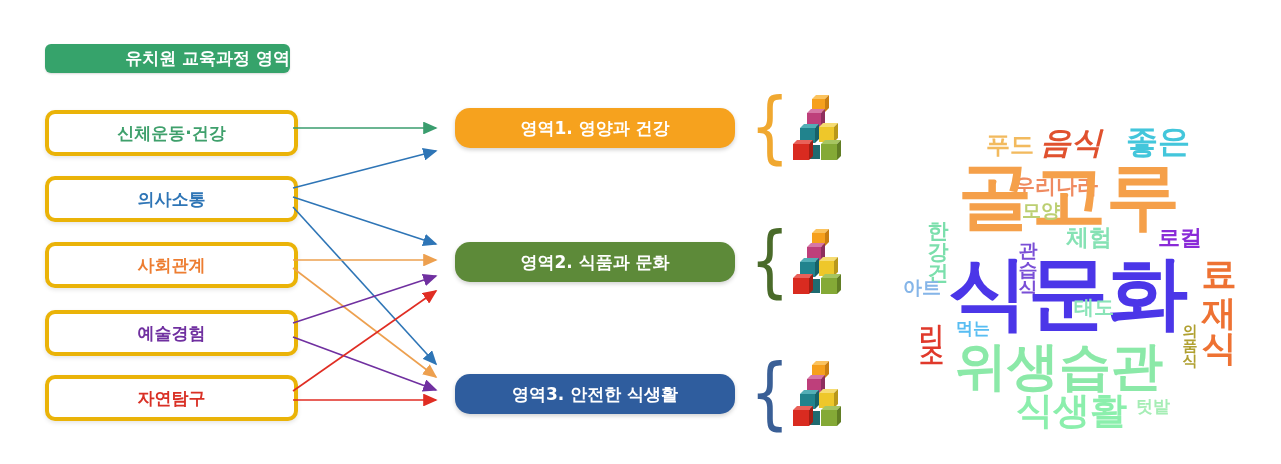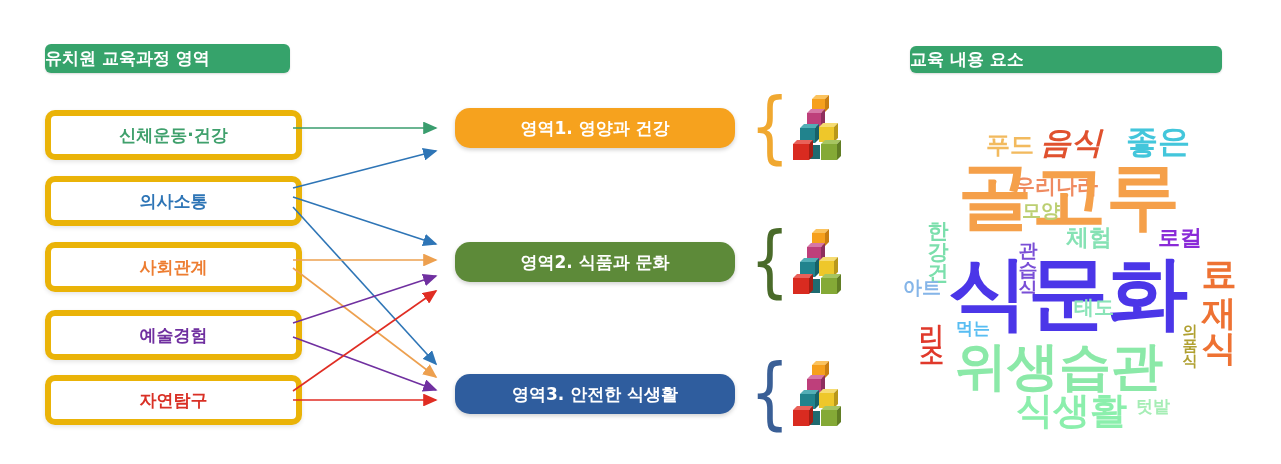--- a/index.html
+++ b/index.html
@@ -1,23 +1,23 @@
 <!DOCTYPE html>
 <html><head>
 <meta charset="utf-8">
 <style>
   html,body{margin:0;padding:0;background:#fff;}
   .canvas{position:relative;width:1281px;height:464px;background:#fff;overflow:hidden;
           font-family:"DejaVu Sans","Liberation Sans",sans-serif;}
-  .panel-header{position:absolute;color:#fff;font-weight:700;font-size:17px;text-align:left;
+  .panel-header{position:absolute;color:#fff;font-weight:700;font-size:17px;text-align:right;
           border-radius:6px;box-shadow:0 1px 2px rgba(0,0,0,.15);}
   .panel-header.left{left:45px;top:44px;width:245px;height:29px;line-height:29px;}
   .panel-header.right{left:910px;top:46px;width:312px;height:27px;line-height:27px;}
   .lbox{position:absolute;left:45px;width:245px;height:38px;background:#fff;
-        border:6px solid #eab308;border-radius:10px;box-shadow:0 2px 4px rgba(0,0,0,.10);
+        border:4px solid #eab308;border-radius:10px;box-shadow:0 2px 4px rgba(0,0,0,.10);
         display:flex;align-items:center;justify-content:center;font-size:17px;font-weight:700;}
   .area{position:absolute;left:455px;width:280px;height:40px;border-radius:15px;
         box-shadow:0 2px 4px rgba(0,0,0,.18);display:flex;align-items:center;justify-content:center;
         color:#fff;font-size:17px;font-weight:700;}
   .brace{position:absolute;left:750px;width:34px;text-align:center;font-size:62px;font-weight:400;
         line-height:90px;height:90px;transform:scaleY(1.25);transform-origin:center;}
   .blocks{position:absolute;left:788px;width:60px;height:72px;}
   #arrows{position:absolute;left:0;top:0;pointer-events:none;}
   .cw{position:absolute;font-weight:700;line-height:1;white-space:nowrap;}
   .cw.vert{writing-mode:vertical-rl;text-orientation:upright;}
@@ -110,21 +110,20 @@
       </svg>
       <div class="area" style="top: 374px; background: rgb(47, 93, 158);">
         <span>영역3. 안전한 식생활</span>
       </div>
       <div class="brace" style="top: 349px; color: rgb(58, 95, 150);">{</div>
       <svg class="blocks" viewBox="0 0 60 70" style="top: 358px;">
         <use href="#blk"></use>
       </svg>
     </div>
 
-  <div class="panel-header right" style="background: rgb(54, 163, 107);">교육 내용 요소</div>
 
   <div id="cloud">
       <span class="cw" style="left: 986px; top: 133px; font-size: 24px; color: rgb(242, 186, 94);">푸드</span>
       <span class="cw" style="left: 1040px; top: 127px; font-size: 31px; color: rgb(224, 81, 46); font-style: italic;">음식</span>
       <span class="cw" style="left: 1126px; top: 125px; font-size: 32px; color: rgb(67, 198, 219);">좋은</span>
       <span class="cw" style="left: 1014px; top: 176px; font-size: 21px; color: rgb(239, 139, 97);">우리나라</span>
       <span class="cw" style="left: 958px; top: 158px; font-size: 74px; color: rgb(245, 160, 74);">골고루</span>
       <span class="cw" style="left: 1022px; top: 201px; font-size: 19px; color: rgb(188, 207, 114);">모양</span>
       <span class="cw vert" style="left: 927px; top: 205px; font-size: 21px; color: rgb(123, 223, 172);">한강건</span>
       <span class="cw vert" style="left: 1019px; top: 228px; font-size: 19px; color: rgb(122, 79, 214);">관습식</span>

